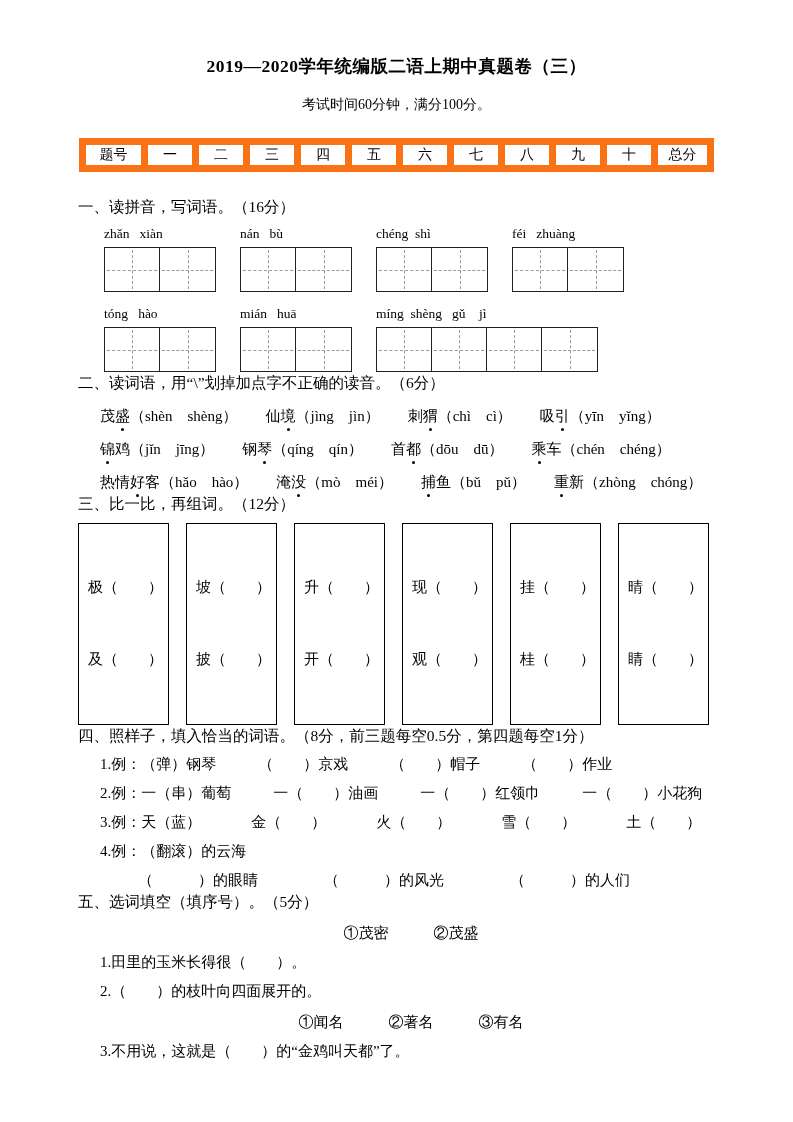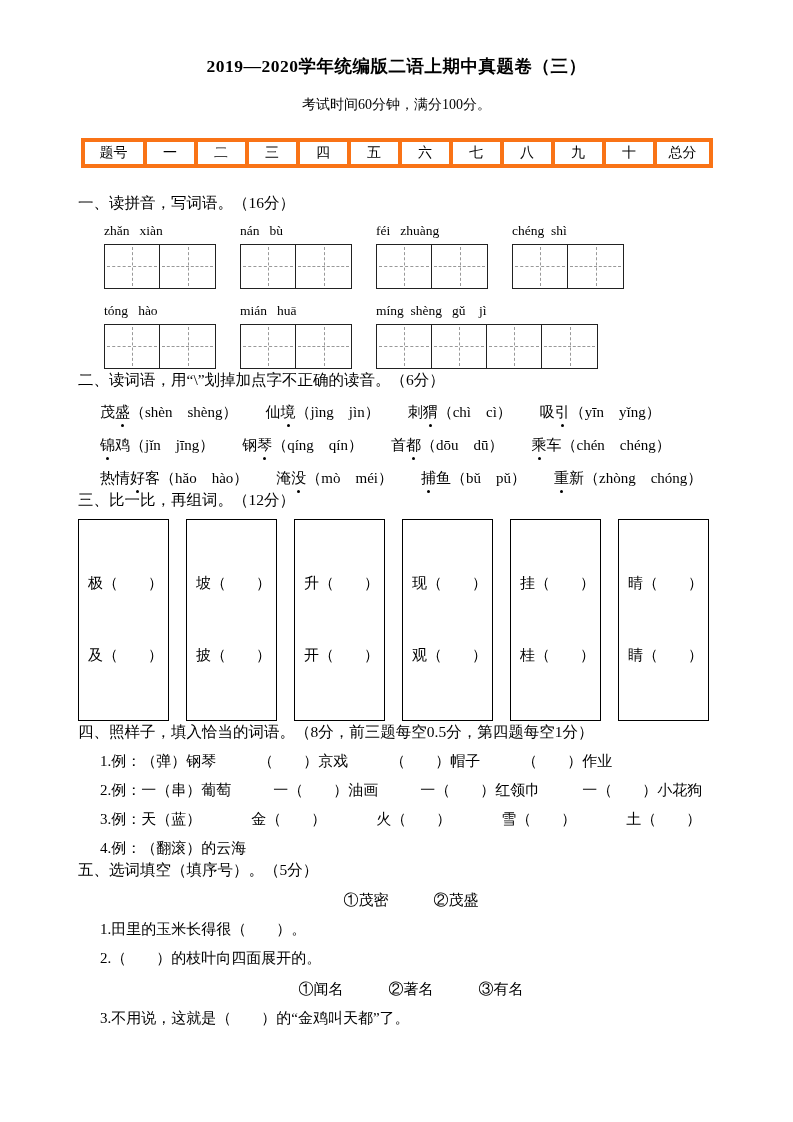--- a/index.html
+++ b/index.html
@@ -7,21 +7,21 @@
   body { font-family:"Liberation Serif","DejaVu Serif",serif; color:#000; }
   .page { position:relative; width:793px; height:1122px; margin:0 auto; background:#fff;
           padding-top:54px; overflow:hidden; font-size:15px; line-height:1.4; }
   .title { text-align:center; font-size:17.5px; font-weight:700; letter-spacing:.5px; }
   .subtitle { text-align:center; font-size:14px; margin-top:16px; }
 
   table.score-table { border-collapse:collapse; margin:24px auto 0; table-layout:fixed; }
   .score-table col { width:51px; }
   .score-table col.first { width:62px; }
   .score-table col.last { width:56px; }
-  .score-table td { border:4px solid #f97316; text-align:center; font-size:14px; height:26px; padding:0 2px; }
+  .score-table td { border:7px solid #f97316; text-align:center; font-size:14px; height:26px; padding:0 2px; }
   .score-table tr.score-row td { height:23px; }
 
   .content { margin-left:78px; width:666px; }
   .section-title { font-size:15.5px; }
   .mt-lg { margin-top:24px; }
 
   .pinyin-row { display:flex; margin-top:8px; margin-left:26px; }
   .pinyin-row.second { margin-top:13px; }
   .pinyin-unit { margin-right:24px; }
   .pinyin-label { font-size:13.5px; margin-bottom:3px; white-space:pre; }
@@ -103,28 +103,28 @@
         </div>
       </div>
       <div class="pinyin-unit">
         <div class="pinyin-label">nán   bù</div>
         <div class="tian-group">
           <div class="tian-cell"></div>
           <div class="tian-cell"></div>
         </div>
       </div>
       <div class="pinyin-unit">
+        <div class="pinyin-label">chéng  shì</div>
+        <div class="tian-group">
+          <div class="tian-cell"></div>
+          <div class="tian-cell"></div>
+        </div>
+      </div>
+      <div class="pinyin-unit">
         <div class="pinyin-label">féi   zhuàng</div>
-        <div class="tian-group">
-          <div class="tian-cell"></div>
-          <div class="tian-cell"></div>
-        </div>
-      </div>
-      <div class="pinyin-unit">
-        <div class="pinyin-label">chéng  shì</div>
         <div class="tian-group">
           <div class="tian-cell"></div>
           <div class="tian-cell"></div>
         </div>
       </div>
     </div>
 
     <div class="pinyin-row second">
       <div class="pinyin-unit">
         <div class="pinyin-label">tóng   hào</div>
@@ -220,20 +220,25 @@
     <div class="s4-line">
       <span class="seg">3.例：天（蓝）</span>
       <span class="seg">金（　　）</span>
       <span class="seg">火（　　）</span>
       <span class="seg">雪（　　）</span>
       <span class="seg">土（　　）</span>
     </div>
     <div class="s4-line">
       <span class="seg">4.例：（翻滚）的云海</span>
     </div>
+    <div class="s4-line indent">
+      <span class="seg">（　　　）的眼睛</span>
+      <span class="seg">（　　　）的风光</span>
+      <span class="seg">（　　　）的人们</span>
+    </div>
 
     <div class="section-title">五、选词填空（填序号）。（5分）</div>
 
     <div class="center-line">①茂密　　　②茂盛</div>
     <div class="s5-line">1.田里的玉米长得很（　　）。</div>
     <div class="s5-line">2.（　　）的枝叶向四面展开的。</div>
     <div class="center-line">①闻名　　　②著名　　　③有名</div>
     <div class="s5-line">3.不用说，这就是（　　）的“金鸡叫天都”了。</div>
 
   </div>

